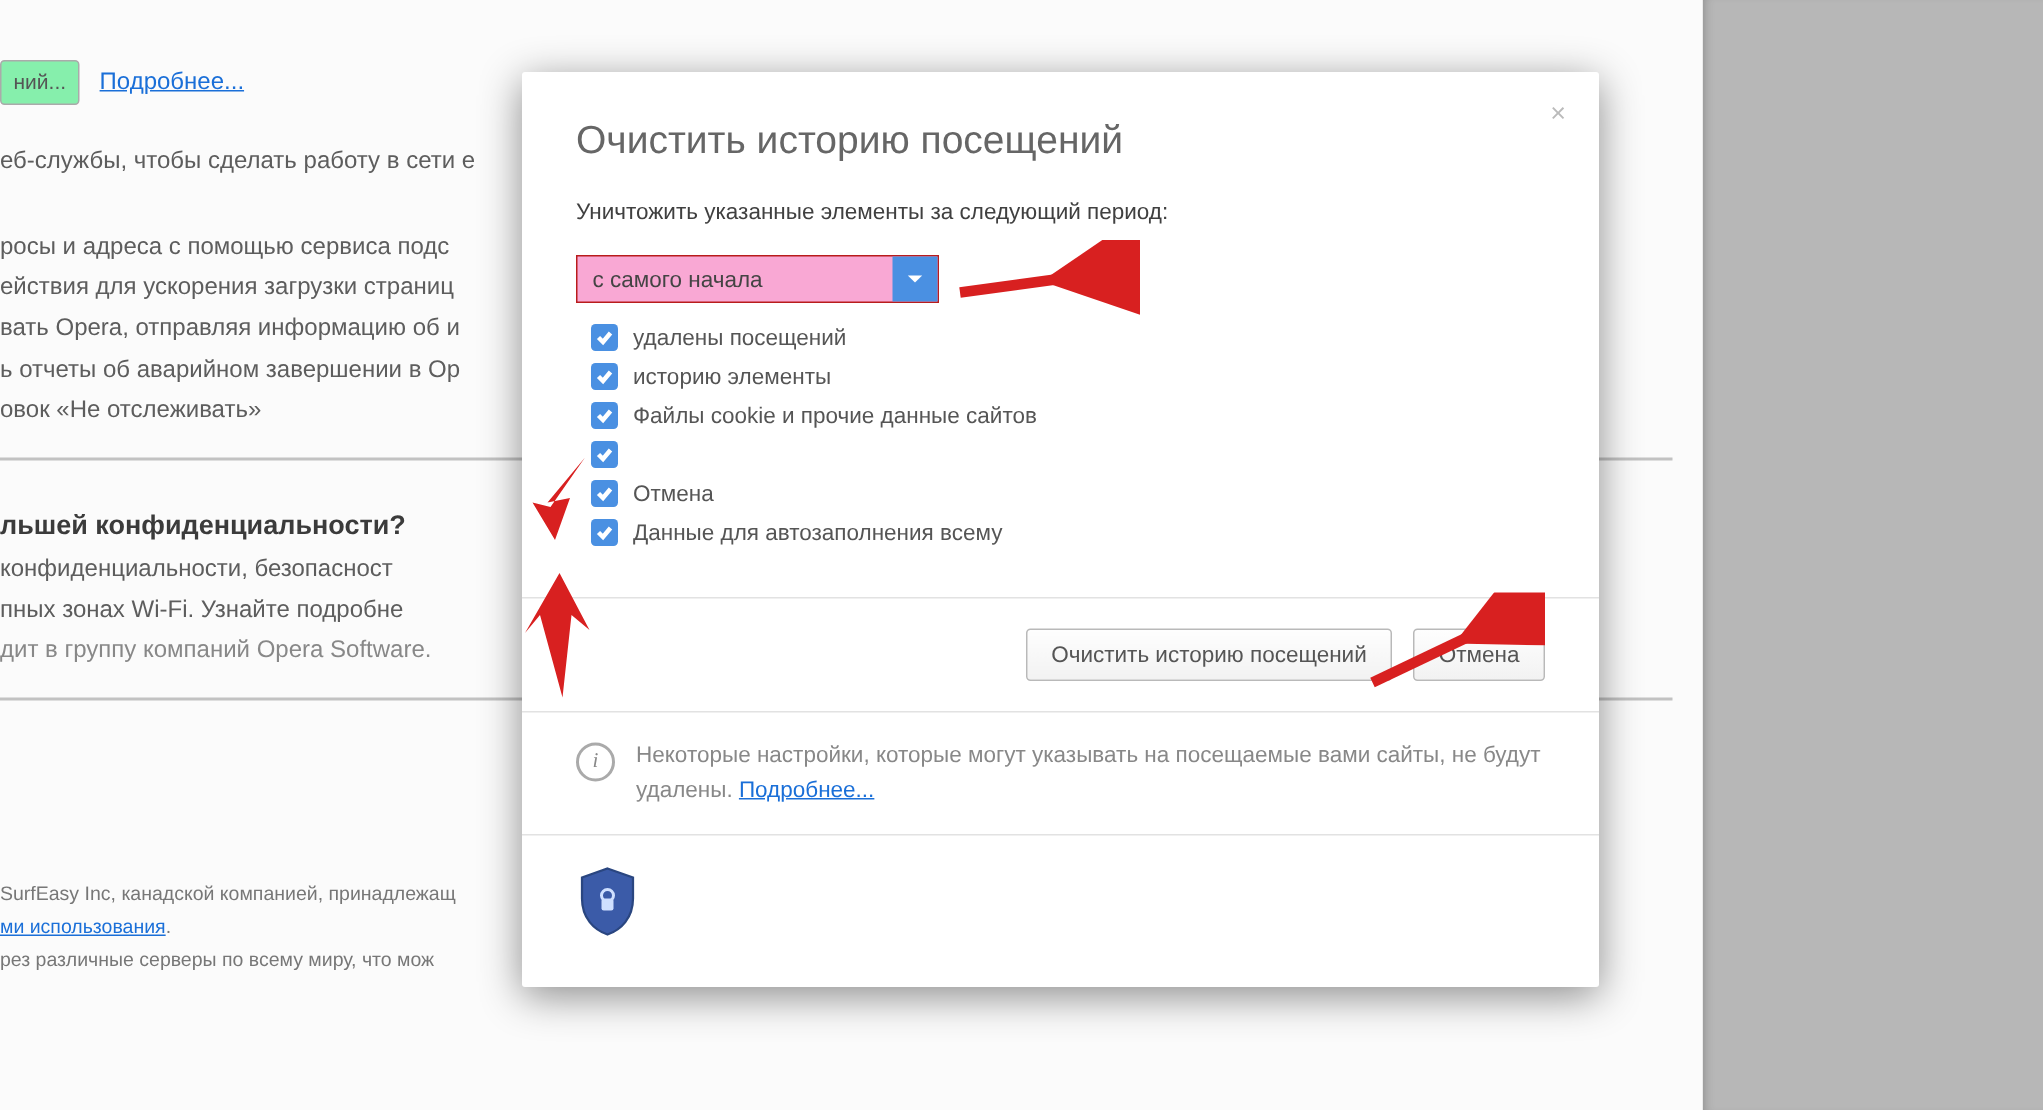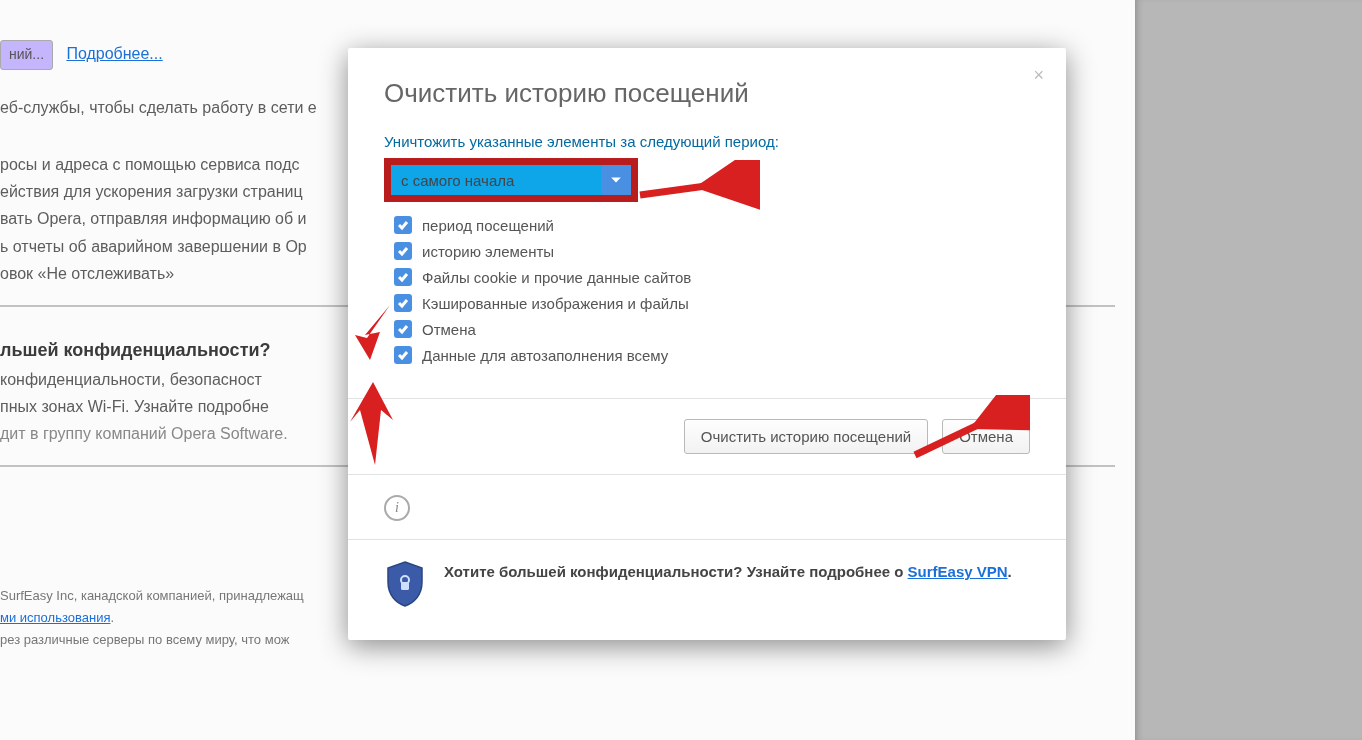--- a/index.html
+++ b/index.html
@@ -1,30 +1,30 @@
 <!DOCTYPE html>
 <html><head>
 <meta charset="utf-8">
 <style>
   html,body{margin:0;padding:0;width:1362px;height:740px;font-family:"Segoe UI",Arial,sans-serif;background:#fefefe;overflow:hidden;}
   .bg{position:absolute;left:0;top:0;width:1135px;height:740px;background:#fbfbfb;color:#5d5d5d;font-size:16px;line-height:1.7;}
   .bg .pad{padding:40px 20px 20px 0;}
-  .bg .btn-like{display:inline-block;border:1px solid #aaa;border-radius:3px;background:#c4b5fd;padding:2px 8px;font-size:14px;color:#555;}
+  .bg .btn-like{display:inline-block;border:1px solid #aaa;border-radius:3px;background:#86efac;padding:2px 8px;font-size:14px;color:#555;}
   .bg a{color:#1a6fd8;text-decoration:underline;}
   .bg .heading{font-weight:bold;color:#3b3b3b;font-size:18px;margin-top:28px;}
   .bg hr{border:none;border-top:2px solid #c2c2c2;margin:18px 0;}
   .bg .sm{font-size:13px;color:#777;}
   .right-panel{position:absolute;left:1135px;top:0;width:227px;height:740px;background:#b7b7b7;box-shadow:inset 6px 0 8px -6px rgba(0,0,0,.3);}
   .modal{position:absolute;left:348px;top:48px;width:718px;background:#fff;box-shadow:0 6px 28px rgba(0,0,0,.45);border-radius:2px;}
   .m-head{padding:30px 36px 6px 36px;}
   .m-title{font-size:26px;color:#666;font-weight:400;}
   .m-close{position:absolute;top:18px;right:22px;color:#bbb;font-size:18px;cursor:pointer;line-height:1;}
   .m-body{padding:18px 36px 6px 36px;}
-  .m-label{font-size:15px;color:#0369a1;margin-bottom:8px;}
-  .select{display:flex;width:240px;border:7px solid #b91c1c;height:30px;align-items:stretch;background:#0ea5e9;}
+  .m-label{font-size:15px;color:#404040;margin-bottom:20px;}
+  .select{display:flex;width:240px;border:1px solid #b91c1c;height:30px;align-items:stretch;background:#f9a8d4;}
   .select .val{flex:1;padding:0 10px;display:flex;align-items:center;font-size:15px;color:#444;}
   .select .arrow{width:30px;background:#4a90e2;display:flex;align-items:center;justify-content:center;}
   .select .arrow svg{width:12px;height:12px;fill:#fff;}
   .chk-list{margin-top:14px;margin-left:10px;}
   .chk-row{display:flex;align-items:center;margin-bottom:8px;font-size:15px;color:#555;}
   .chk{width:18px;height:18px;border-radius:3px;background:#4a90e2;display:flex;align-items:center;justify-content:center;margin-right:10px;flex-shrink:0;}
   .chk svg{width:12px;height:12px;stroke:#fff;stroke-width:3;fill:none;}
   .m-foot{border-top:1px solid #e2e2e2;padding:20px 36px;display:flex;justify-content:flex-end;gap:14px;margin-top:20px;}
   .btn{border:1px solid #b9b9b9;border-radius:3px;background:linear-gradient(#fefefe,#f2f2f2);padding:8px 16px;font-size:15px;color:#555;cursor:pointer;}
   .info-sec{border-top:1px solid #e2e2e2;padding:18px 36px;display:flex;align-items:flex-start;gap:14px;}
@@ -85,21 +85,21 @@
       </div>
     </div>
 
     <div class="chk-list">
       <div class="chk-row">
         <span class="chk">
             <svg viewBox="0 0 12 12">
               <polyline points="2,6 5,9 10,3"></polyline>
             </svg>
           </span>
-        <span>период посещений</span>
+        <span>удалены посещений</span>
       </div>
       <div class="chk-row">
         <span class="chk">
             <svg viewBox="0 0 12 12">
               <polyline points="2,6 5,9 10,3"></polyline>
             </svg>
           </span>
         <span>историю элементы</span>
       </div>
       <div class="chk-row">
@@ -109,21 +109,20 @@
             </svg>
           </span>
         <span>Файлы cookie и прочие данные сайтов</span>
       </div>
       <div class="chk-row">
         <span class="chk">
             <svg viewBox="0 0 12 12">
               <polyline points="2,6 5,9 10,3"></polyline>
             </svg>
           </span>
-        <span>Кэшированные изображения и файлы</span>
       </div>
       <div class="chk-row">
         <span class="chk">
             <svg viewBox="0 0 12 12">
               <polyline points="2,6 5,9 10,3"></polyline>
             </svg>
           </span>
         <span>Отмена</span>
       </div>
       <div class="chk-row">
@@ -137,32 +136,35 @@
     </div>
   </div>
 
   <div class="m-foot">
     <button class="btn">Очистить историю посещений</button>
     <button class="btn">Отмена</button>
   </div>
 
   <div class="info-sec">
     <div class="info-icon">i</div>
+    <div class="info-text">
+      <span>Некоторые настройки, которые могут указывать на посещаемые вами сайты, </span><span>не будут удалены.</span>
+      <a href="#">Подробнее...</a>
+    </div>
   </div>
 
   <div class="vpn-sec">
     <div class="shield-icon">
       <svg viewBox="0 0 42 48">
         <path d="M21 2 L38 8 V22 C38 35 30 43 21 46 C12 43 4 35 4 22 V8 Z" fill="#3b5ba8" stroke="#2a4680" stroke-width="1.5"></path>
         <circle cx="21" cy="20" r="4" fill="none" stroke="#cfe0ff" stroke-width="2"></circle>
         <rect x="17" y="22" width="8" height="8" rx="1.5" fill="#cfe0ff"></rect>
       </svg>
     </div>
     <div class="vpn-text">
-      <span class="bold"><span>Хотите большей конфиденциальности? Узнайте подробнее о </span><a href="#">SurfEasy VPN</a>.</span>
     </div>
   </div>
 </div>
 
 <svg class="arrow-anno" style="left:620px;top:160px;width:140px;height:60px">
   <defs>
       <marker id="ah1" markerWidth="10" markerHeight="10" refX="2" refY="5" orient="auto">
         <path d="M0,0 L10,5 L0,10 Z" fill="#d82020"></path>
       </marker>
     </defs>

